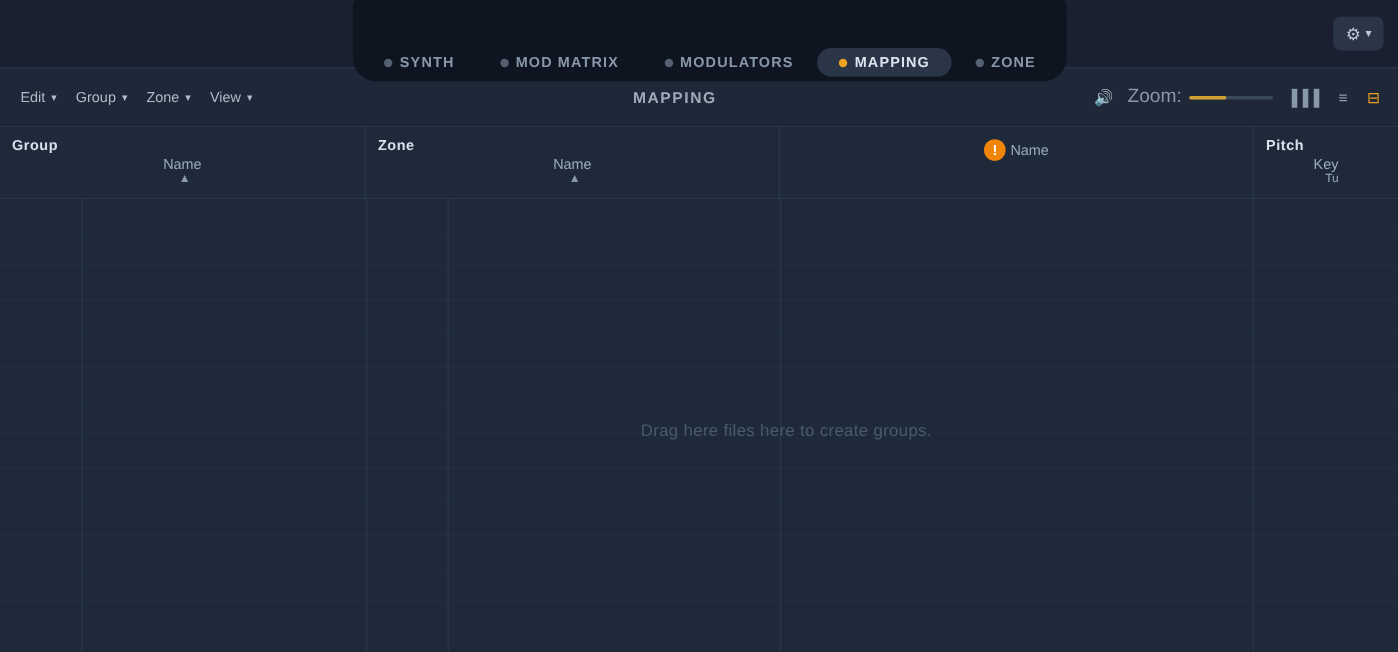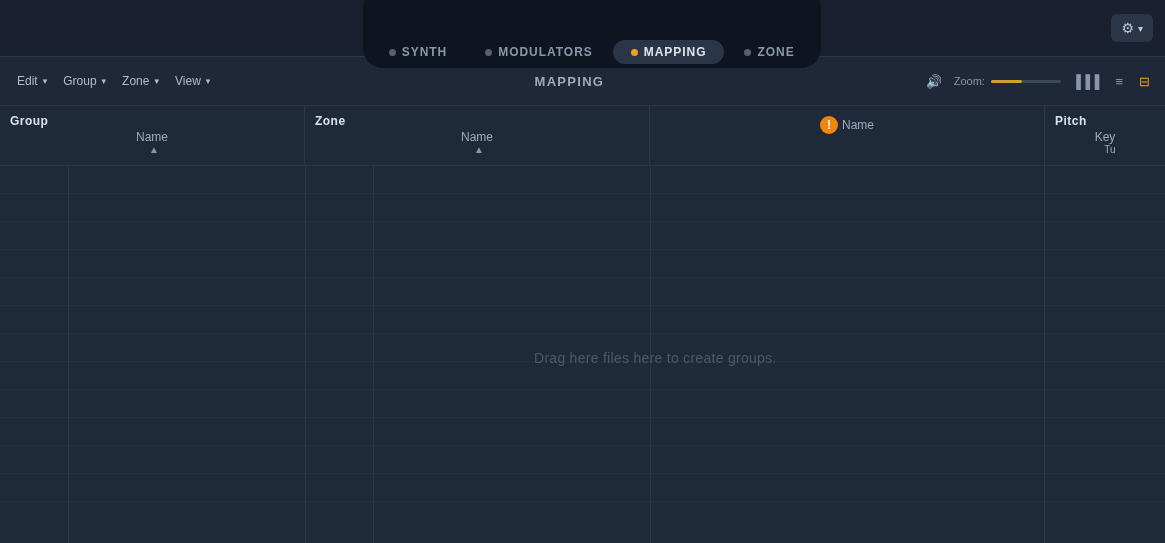--- a/index.html
+++ b/index.html
@@ -123,21 +123,21 @@
     .toolbar-right {
       display: flex;
       align-items: center;
       gap: 6px;
     }
 
     .zoom-area {
       display: flex;
       align-items: center;
       gap: 6px;
-      font-size: 11px;
+      font-size: 16px;
       color: #8898aa;
     }
 
     .zoom-slider {
       width: 70px;
       height: 3px;
       background: #3a4a5a;
       border-radius: 2px;
       position: relative;
     }
@@ -319,20 +319,24 @@
 
 <div class="top-nav">
   <div style="width:60px;"></div>
   <div class="nav-tabs">
     <div class="nav-tab">
       <span class="dot"></span>
       <span>SYNTH</span>
     </div>
     <div class="nav-tab">
       <span class="dot"></span>
+      <span>MOD MATRIX</span>
+    </div>
+    <div class="nav-tab">
+      <span class="dot"></span>
       <span>MODULATORS</span>
     </div>
     <div class="nav-tab mapping-tab active">
       <span class="dot" style="background:#f0a020;"></span>
       <span>MAPPING</span>
     </div>
     <div class="nav-tab">
       <span class="dot"></span>
       <span>ZONE</span>
     </div>

